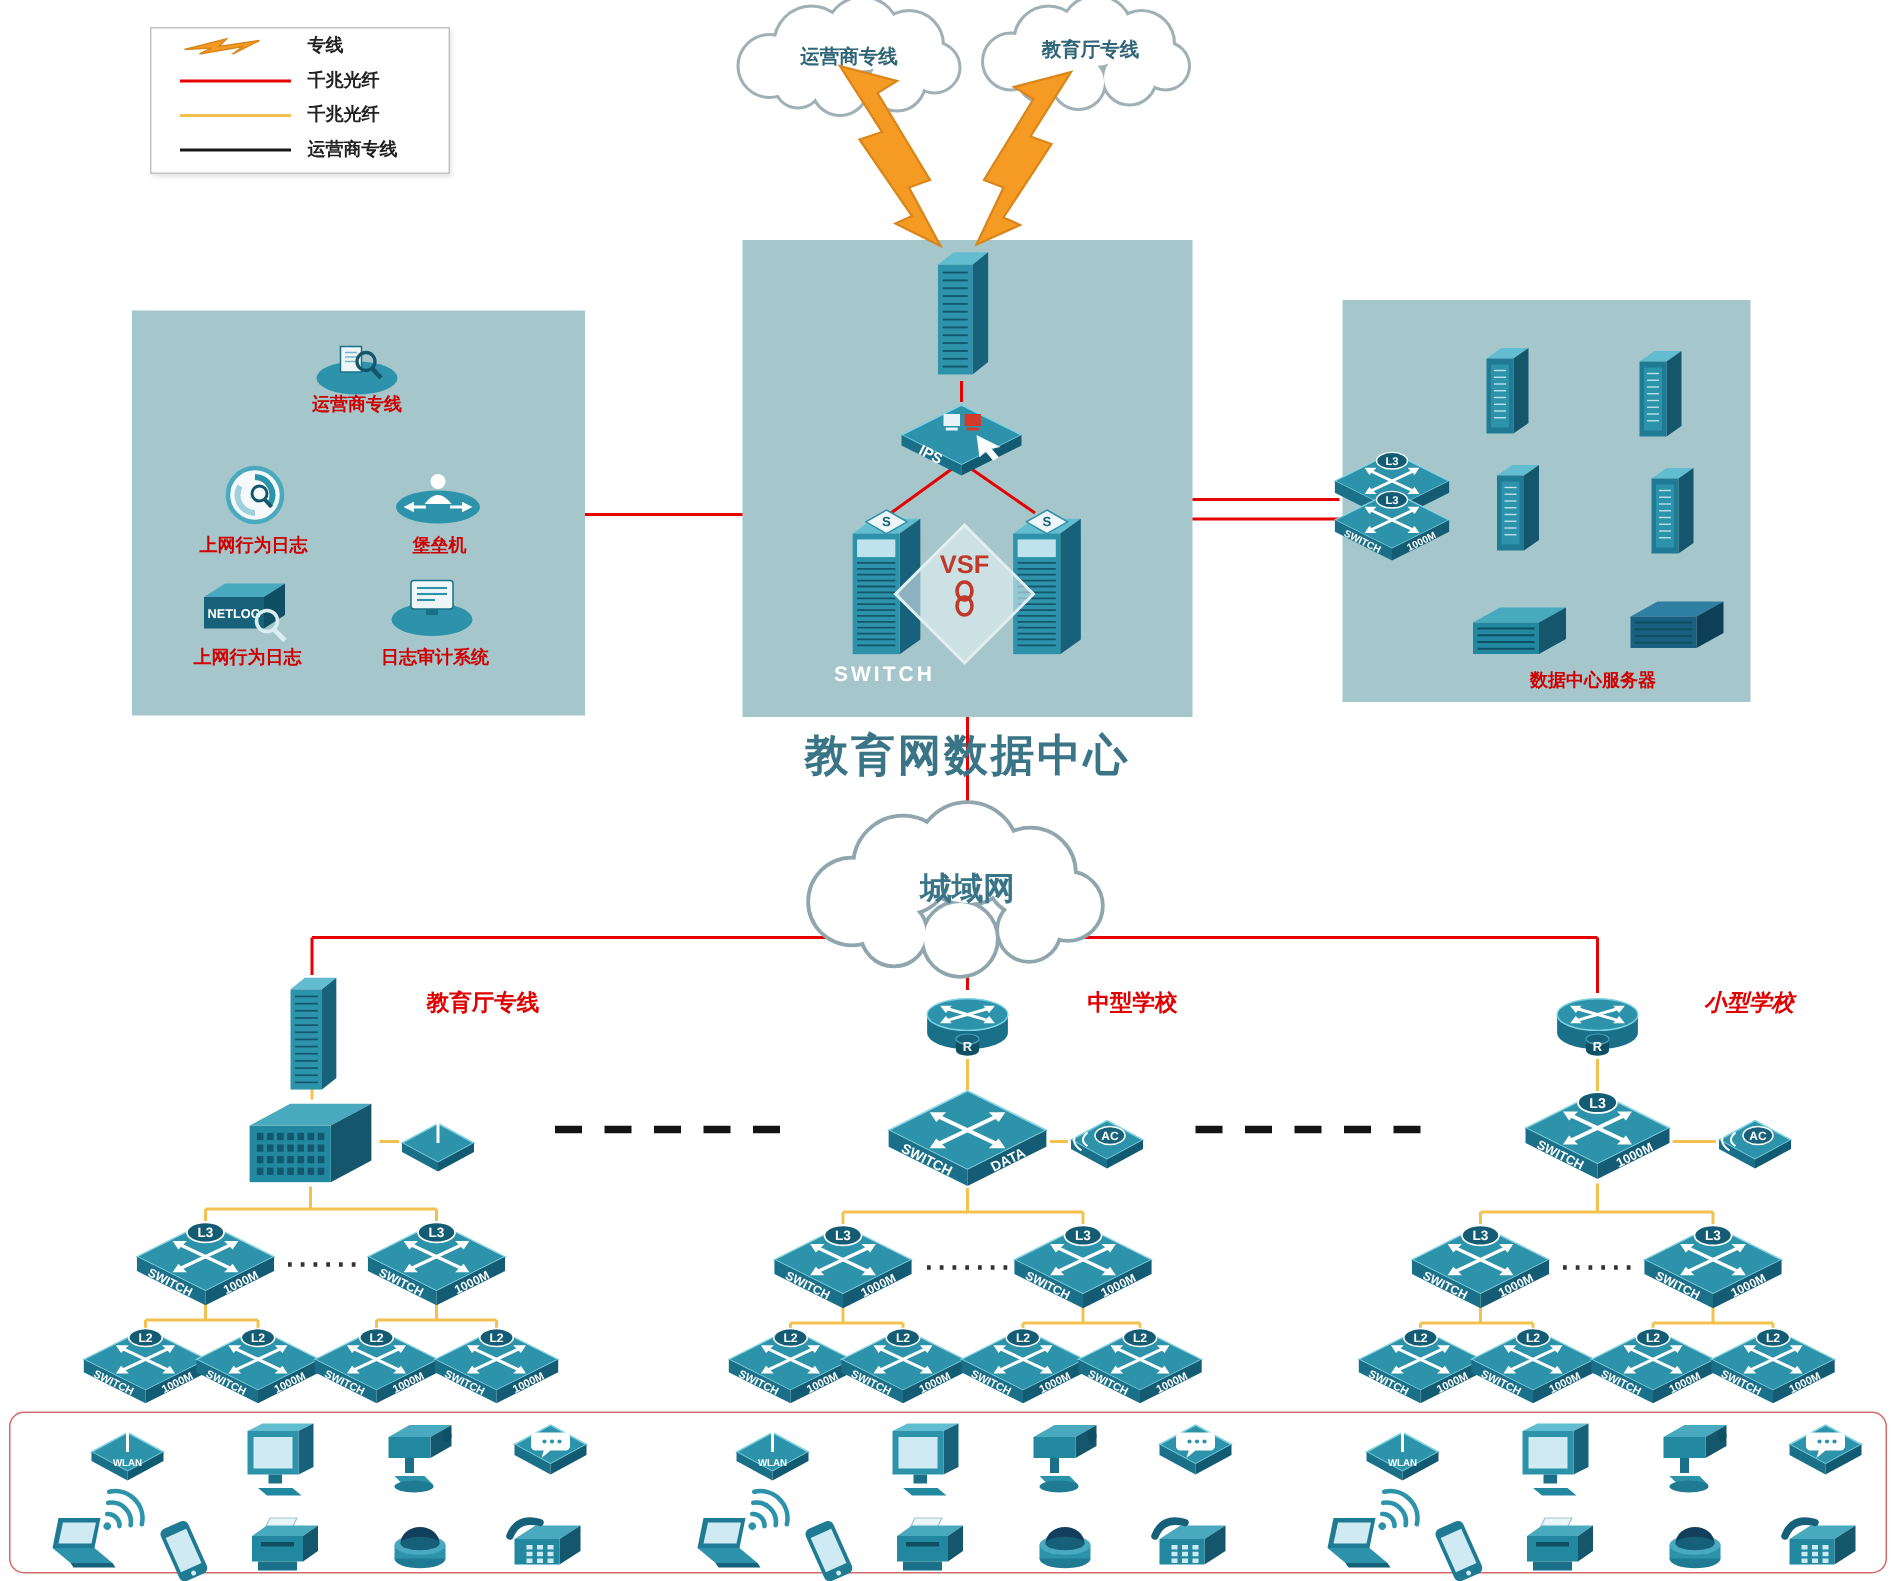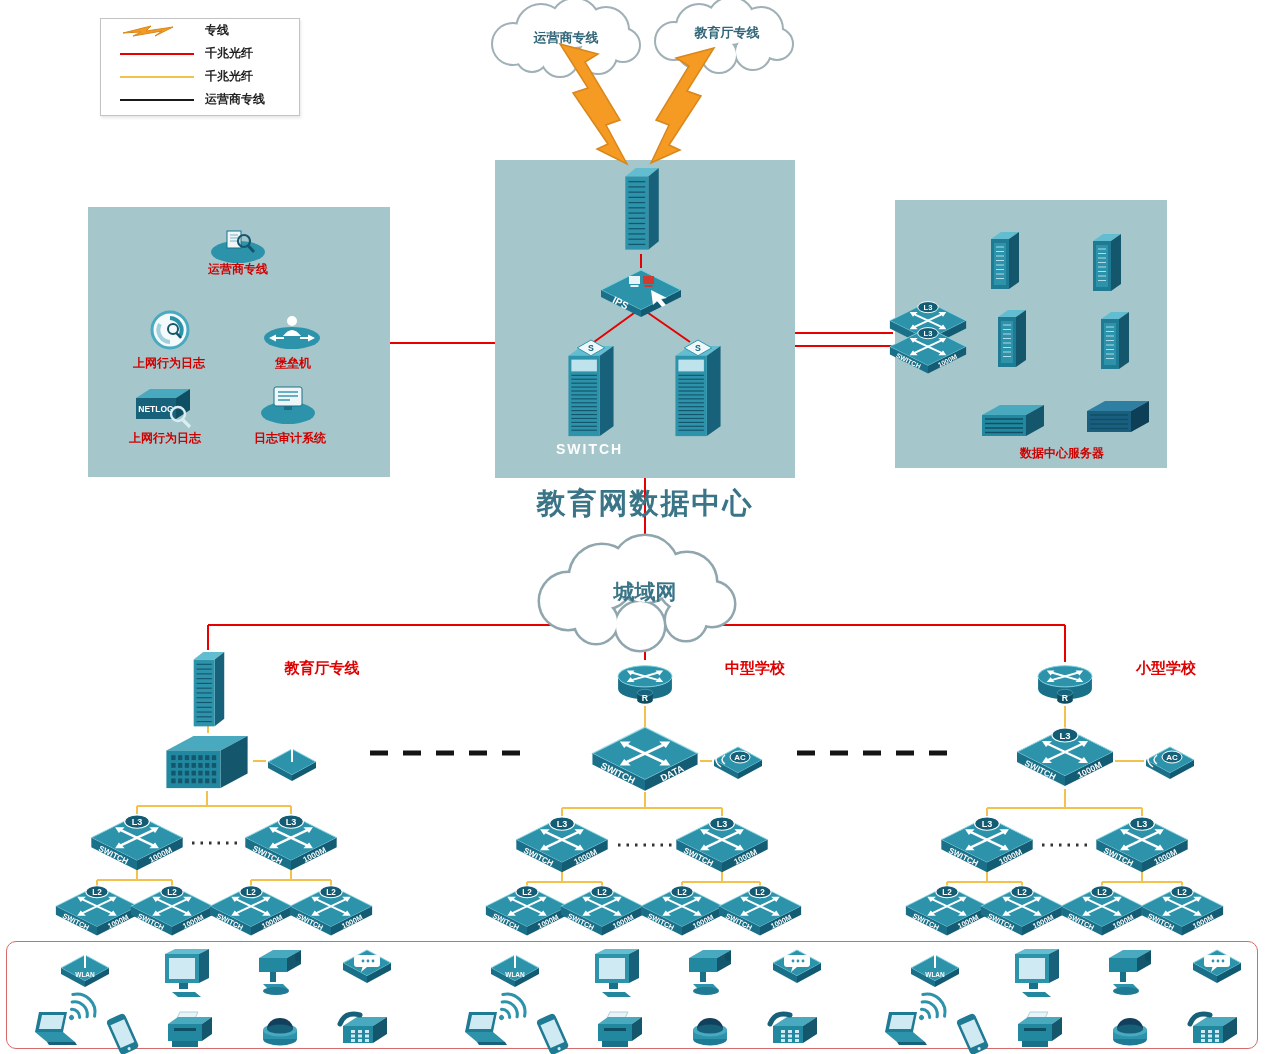--- a/index.html
+++ b/index.html
@@ -246,20 +246,30 @@
  <polygon points="2,24 42,44 42,51 2,31" fill="#1a7089"></polygon>
  <polygon points="82,24 42,44 42,51 82,31" fill="#125a71"></polygon>
  <rect x="30" y="10" width="11" height="8" fill="#e8f4f8"></rect>
           <rect x="31.5" y="19" width="8" height="2" fill="#e8f4f8"></rect>
  <rect x="44" y="10" width="11" height="8" fill="#d23a2e"></rect>
           <rect x="45.5" y="19" width="8" height="2" fill="#d23a2e"></rect>
  <path d="M52,24 l16,8 -6,1 5,6 -4,2 -5,-6 -4,4 z" fill="#fff"></path>
  <text x="20" y="40" font-size="10" font-weight="bold" fill="#fff" transform="rotate(27 20 40)" text-anchor="middle">IPS</text>
         </svg>
       </div>
+      <div style="left: 595px; top: 348px; z-index: 2;">
+        <svg width="96" height="96" viewBox="0 0 96 96">
+ <polygon points="48,2 94,48 48,94 2,48" fill="rgba(235,245,247,0.55)" stroke="#e3eef1" stroke-width="2"></polygon>
+ <text x="48" y="34" font-size="17" font-weight="bold" fill="#c0392b" text-anchor="middle">VSF</text>
+ <g fill="none" stroke="#c0392b" stroke-width="2.4">
+            <ellipse cx="48" cy="46" rx="5" ry="6"></ellipse>
+            <ellipse cx="48" cy="56" rx="5" ry="6"></ellipse>
+          </g>
+        </svg>
+      </div>
       <div style="left: 564px; top: 340px;">
         <svg width="54" height="102" viewBox="0 0 54 104">
  <polygon points="4,16 36,16 50,6 18,6" fill="#63bdd0"></polygon>
  <polygon points="36,16 50,6 50,88 36,98" fill="#17617a"></polygon>
  <rect x="4" y="16" width="32" height="82" fill="#2d93ab"></rect>
  <rect x="7" y="20" width="26" height="12" fill="#bfe3ec"></rect>
  <g stroke="#14566c" stroke-width="1.2">
             <line x1="7" y1="36" x2="33" y2="36"></line>
             <line x1="7" y1="40" x2="33" y2="40"></line>
             <line x1="7" y1="44" x2="33" y2="44"></line>
@@ -1391,18 +1401,18 @@
     </div>
 
   <div class="red-label" style="left:238px;top:261px;">运营商专线</div>
   <div class="red-label" style="left:169px;top:355px;">上网行为日志</div>
   <div class="red-label" style="left:293px;top:355px;">堡垒机</div>
   <div class="red-label" style="left:165px;top:430px;">上网行为日志</div>
   <div class="red-label" style="left:290px;top:430px;">日志审计系统</div>
   <div class="red-label" style="left:1062px;top:445px;">数据中心服务器</div>
   <div class="red-label school-label" style="left:322px;top:659px;">教育厅专线</div>
   <div class="red-label school-label" style="left:755px;top:659px;">中型学校</div>
-  <div class="red-label school-label" style="left:1166px;top:659px;">小型学校</div>
+  <div class="red-label school-label" style="left:1166px;top:659px;font-style:italic;">小型学校</div>
 
   <div class="title-teal" style="left:645px;top:484px;font-size:29px;letter-spacing:2px;">教育网数据中心</div>
 
   <div class="term-border"></div>
 </div>
 
 </body></html>

